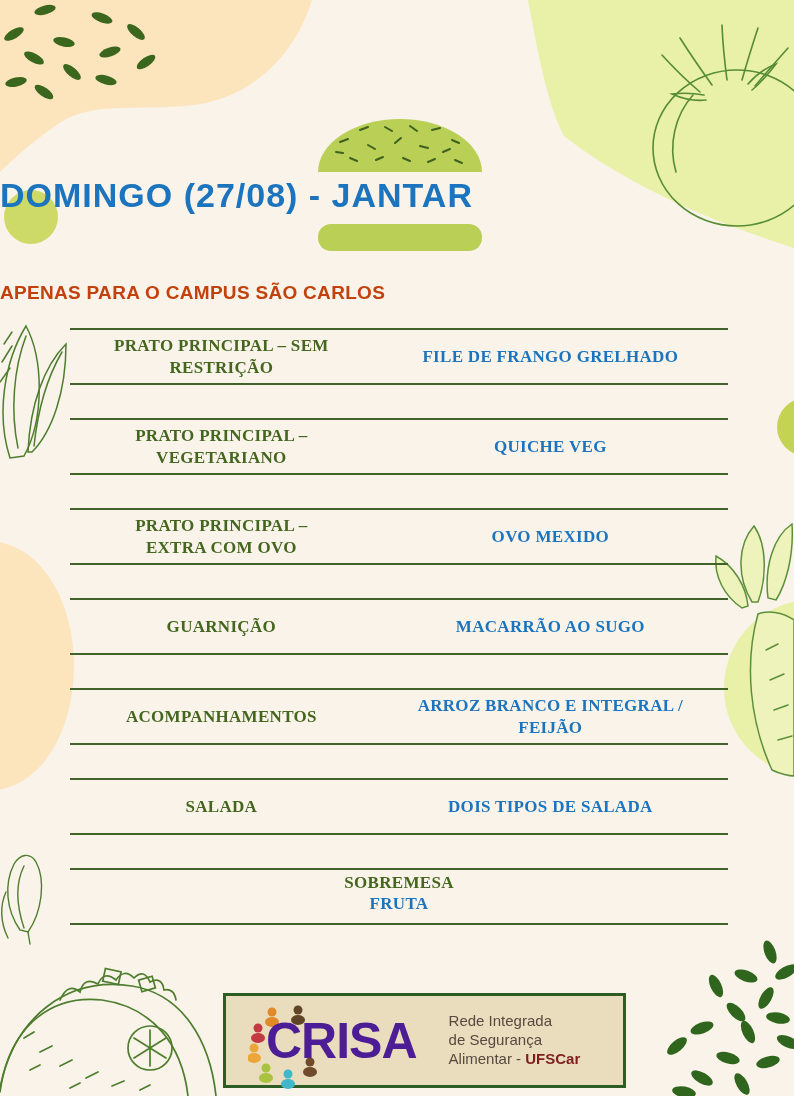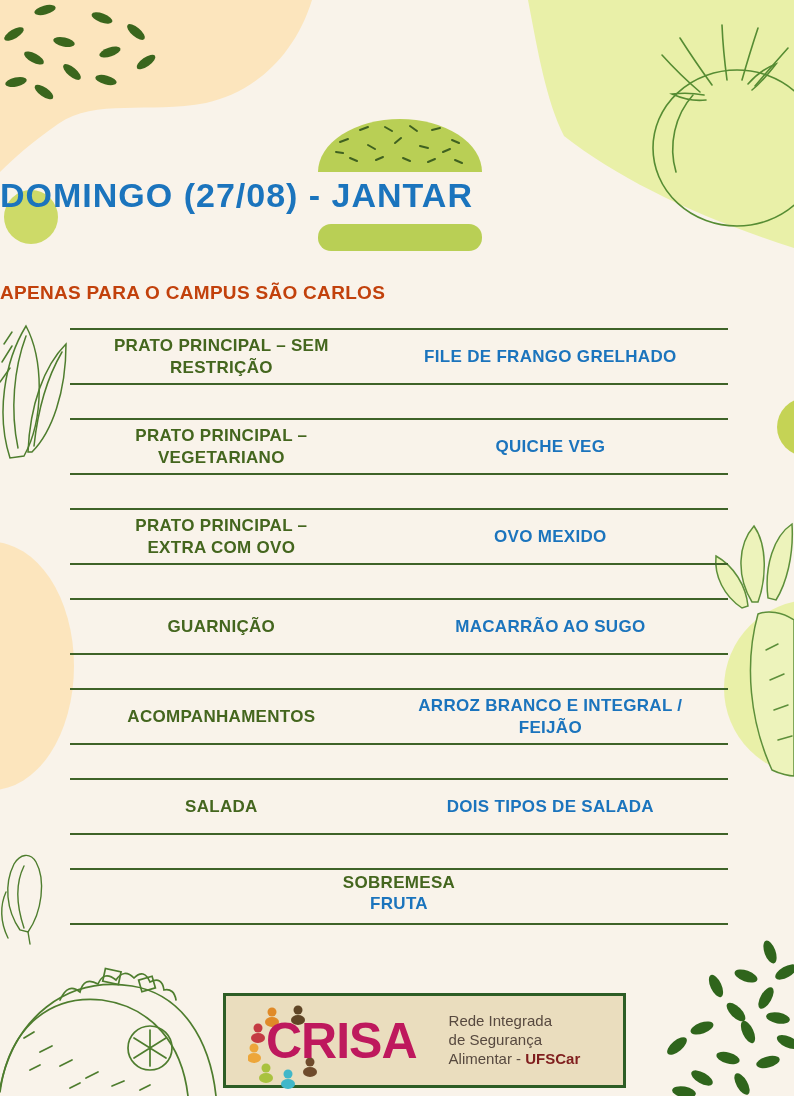--- a/index.html
+++ b/index.html
@@ -27,20 +27,21 @@
   }
 
   .menu { position: absolute; left: 70px; top: 328px; width: 658px; }
   .menu-row {
     display: flex; align-items: center;
     min-height: 49px;
     border-top: 2px solid #3f6328;
     border-bottom: 2px solid #3f6328;
     margin-bottom: 33px;
     padding: 2px 0;
+    font-family: Liberation Serif, serif;
   }
   .menu-row:last-child { margin-bottom: 0; flex-direction: column; }
   .menu-label, .menu-value {
     text-align: center; font-weight: bold; font-size: 17px;
     letter-spacing: 0.3px; line-height: 1.25; white-space: pre-line;
   }
   .menu-label { width: 46%; color: #44661e; }
   .menu-value { width: 54%; color: #1b74bd; }
 
   .logo-bar {
@@ -49,21 +50,21 @@
     background: #eaddbe;
     border: 3px solid #2d5d25;
     box-sizing: border-box;
     display: flex; align-items: center;
   }
   .crisa-wrap { position: relative; margin-left: 40px; }
   .crisa-people { position: absolute; left: -18px; top: -12px; }
   .crisa-text {
     position: relative;
     font-size: 50px; font-weight: bold; letter-spacing: -1px;
-    color: #be185d;
+    color: #4c1d95;
   }
   .tagline {
     margin-left: 32px;
     font-size: 15px; line-height: 1.25;
     color: #57493f;
   }
   .tagline .bold { font-weight: bold; color: #7f1d1d; }
 </style>
 </head>
 <body>

